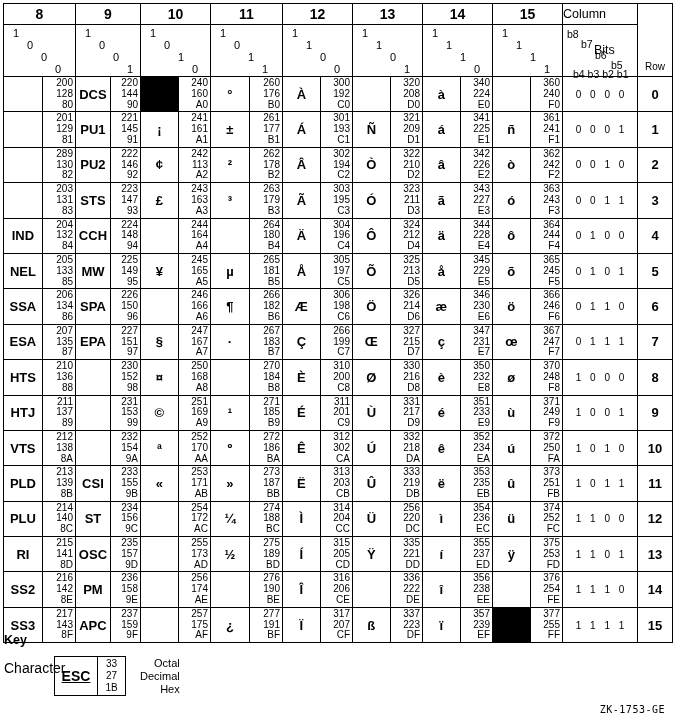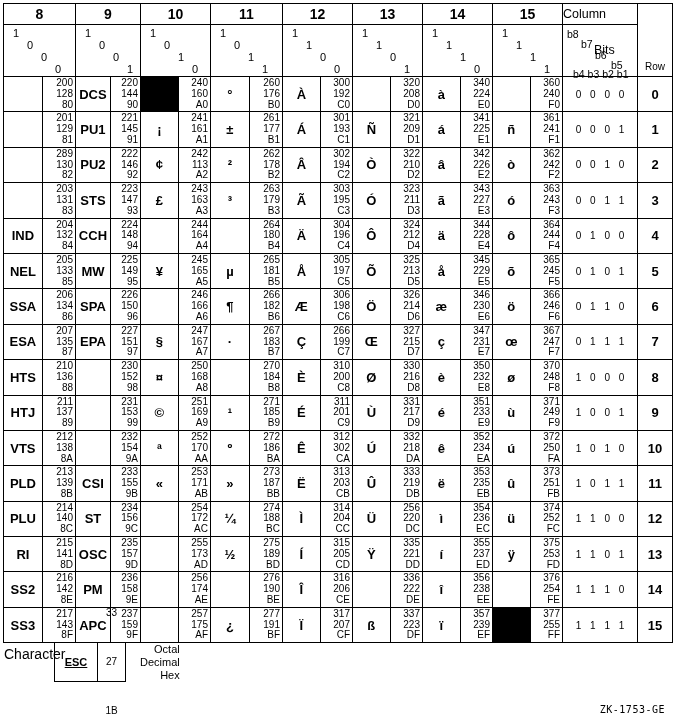--- a/index.html
+++ b/index.html
@@ -39,23 +39,23 @@
          justify-content:center;align-items:flex-end;padding-right:2px;
          font-size:10px;line-height:10.8px;}
   td.bitscell{text-align:center;font-size:10px;word-spacing:6px;}
   td.rownum{text-align:center;font-weight:bold;font-size:13px;}
   .key-section{position:absolute;left:4px;top:633px;width:669px;}
   .key-title{font-weight:bold;font-size:12.5px;}
   .key-row{display:flex;margin-top:9px;align-items:flex-start;}
   .char-label{font-size:14px;margin-top:4px;width:50px;}
   .key-box{display:flex;border:1px solid #000;height:38px;}
   .key-char{width:42px;display:flex;align-items:center;justify-content:center;
-            font-weight:bold;font-size:11px;text-decoration:underline;}
+            font-weight:bold;font-size:14px;text-decoration:underline;}
   .key-codes{width:27px;border-left:1px solid #000;display:flex;flex-direction:column;
-             justify-content:center;align-items:center;font-size:10px;line-height:12px;gap:37px;}
+             justify-content:center;align-items:center;font-size:10px;line-height:12px;}
   .key-labels{margin-left:14px;font-size:11px;line-height:13px;margin-top:1px;text-align:right;}
   .figure-number{position:absolute;right:12px;bottom:4px;
                  font-family:"DejaVu Sans Mono", monospace;font-size:10px;letter-spacing:0.5px;}
 </style>
 </head>
 <body>
 
 <div class="table-wrap">
   <table>
     <colgroup>
@@ -1485,20 +1485,21 @@
     </div>
   </td>
           <td class="bitscell">1 1 1 1</td>
     <td class="rownum">15</td>
   </tr>
       </tbody>
   </table>
 </div>
 
 <div class="key-section">
+  <div class="key-title">Key</div>
   <div class="key-row">
     <div class="char-label">Character</div>
     <div class="key-box">
       <div class="key-char">ESC</div>
       <div class="key-codes">
         <div>33</div>
         <div>27</div>
         <div>1B</div>
       </div>
     </div>

